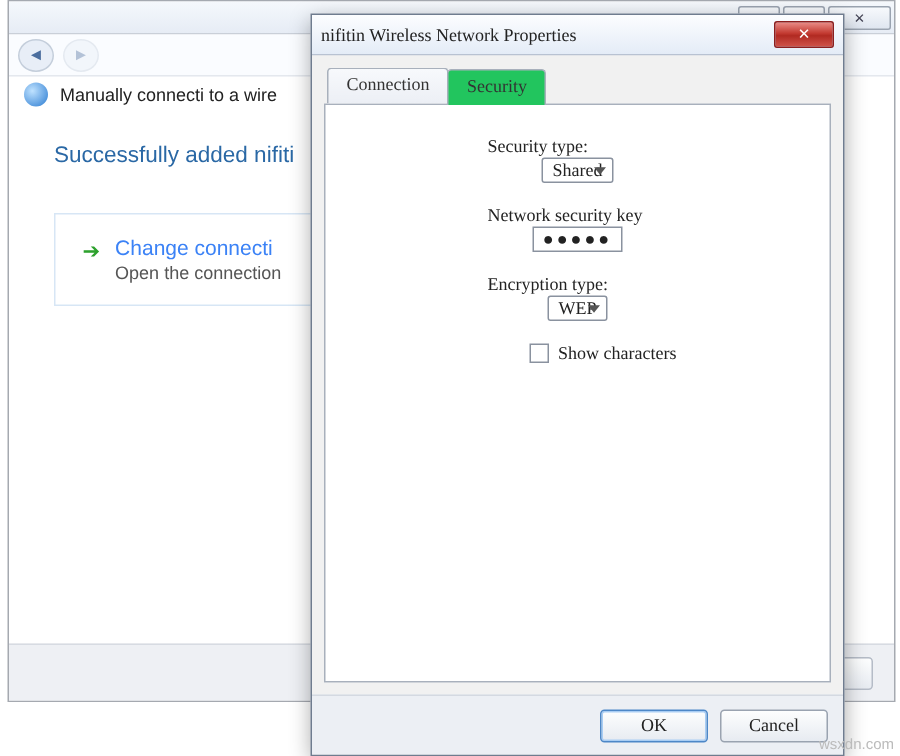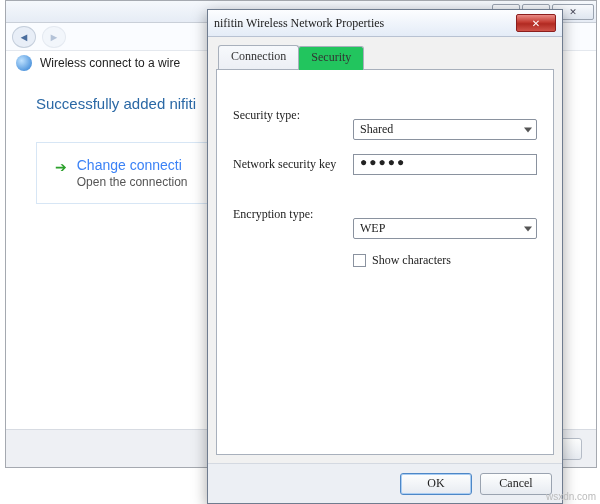--- a/index.html
+++ b/index.html
@@ -64,27 +64,26 @@
   .tab {
     padding:3px 12px 4px; border:1px solid #a8b0bc; border-bottom:none;
     background:linear-gradient(#f7f9fc,#eceff5); border-radius:3px 3px 0 0;
     font-size:12px; color:#333; margin-right:-1px; position:relative;
   }
   .tab.active { background:#22c55e; top:1px; padding-bottom:5px; }
   .tabpanel {
     border:1px solid #a8b0bc; background:#fff; height:calc(100% - 24px);
     padding:20px 16px 14px; position:relative;
   }
-  .form-row { display:flex; align-items:center; margin-bottom:14px; }
+  .form-row { display:flex; align-items:center; margin-bottom:14px;flex-direction:column; }
   .form-label { width:120px; color:#222; }
   .dropdown {
     flex:1; height:21px; border:1px solid #8a929f; border-radius:2px;
     background:#fff; display:flex; align-items:center; padding:0 6px; position:relative;
     font-size:12px;
-    margin-top:29px;
   }
   .dropdown::after {
     content:""; position:absolute; right:4px; top:50%; transform:translateY(-50%);
     border-left:4px solid transparent; border-right:4px solid transparent; border-top:5px solid #555;
   }
   .textfield {
     flex:1; height:21px; border:1px solid #8a929f; background:#fff;
     padding:0 6px; font-size:12px; letter-spacing:2px;
   }
   .checkbox-row { margin-left:120px; display:flex; align-items:center; gap:6px; }
@@ -112,21 +111,21 @@
     <div class="wiz-titlebtn">━</div>
     <div class="wiz-titlebtn">▢</div>
     <div class="wiz-titlebtn close">✕</div>
   </div>
   <div class="wiz-navbar">
     <div class="navarrow">◄</div>
     <div class="navarrow" style="opacity:.4">►</div>
   </div>
   <div class="wiz-heading">
     <div class="net-icon"></div>
-    <span>Wireless connect to a wire</span>
+    <span>Manually connecti to a wire</span>
   </div>
   <div class="wiz-body">
     <div class="success-text">Successfully added nifiti</div>
     <div class="change-block">
       <div class="change-row">
         <div class="arrow-icon">➔</div>
         <div>
           <div class="change-title">Change connecti</div>
           <div class="change-sub">Open the connection</div>
         </div>

